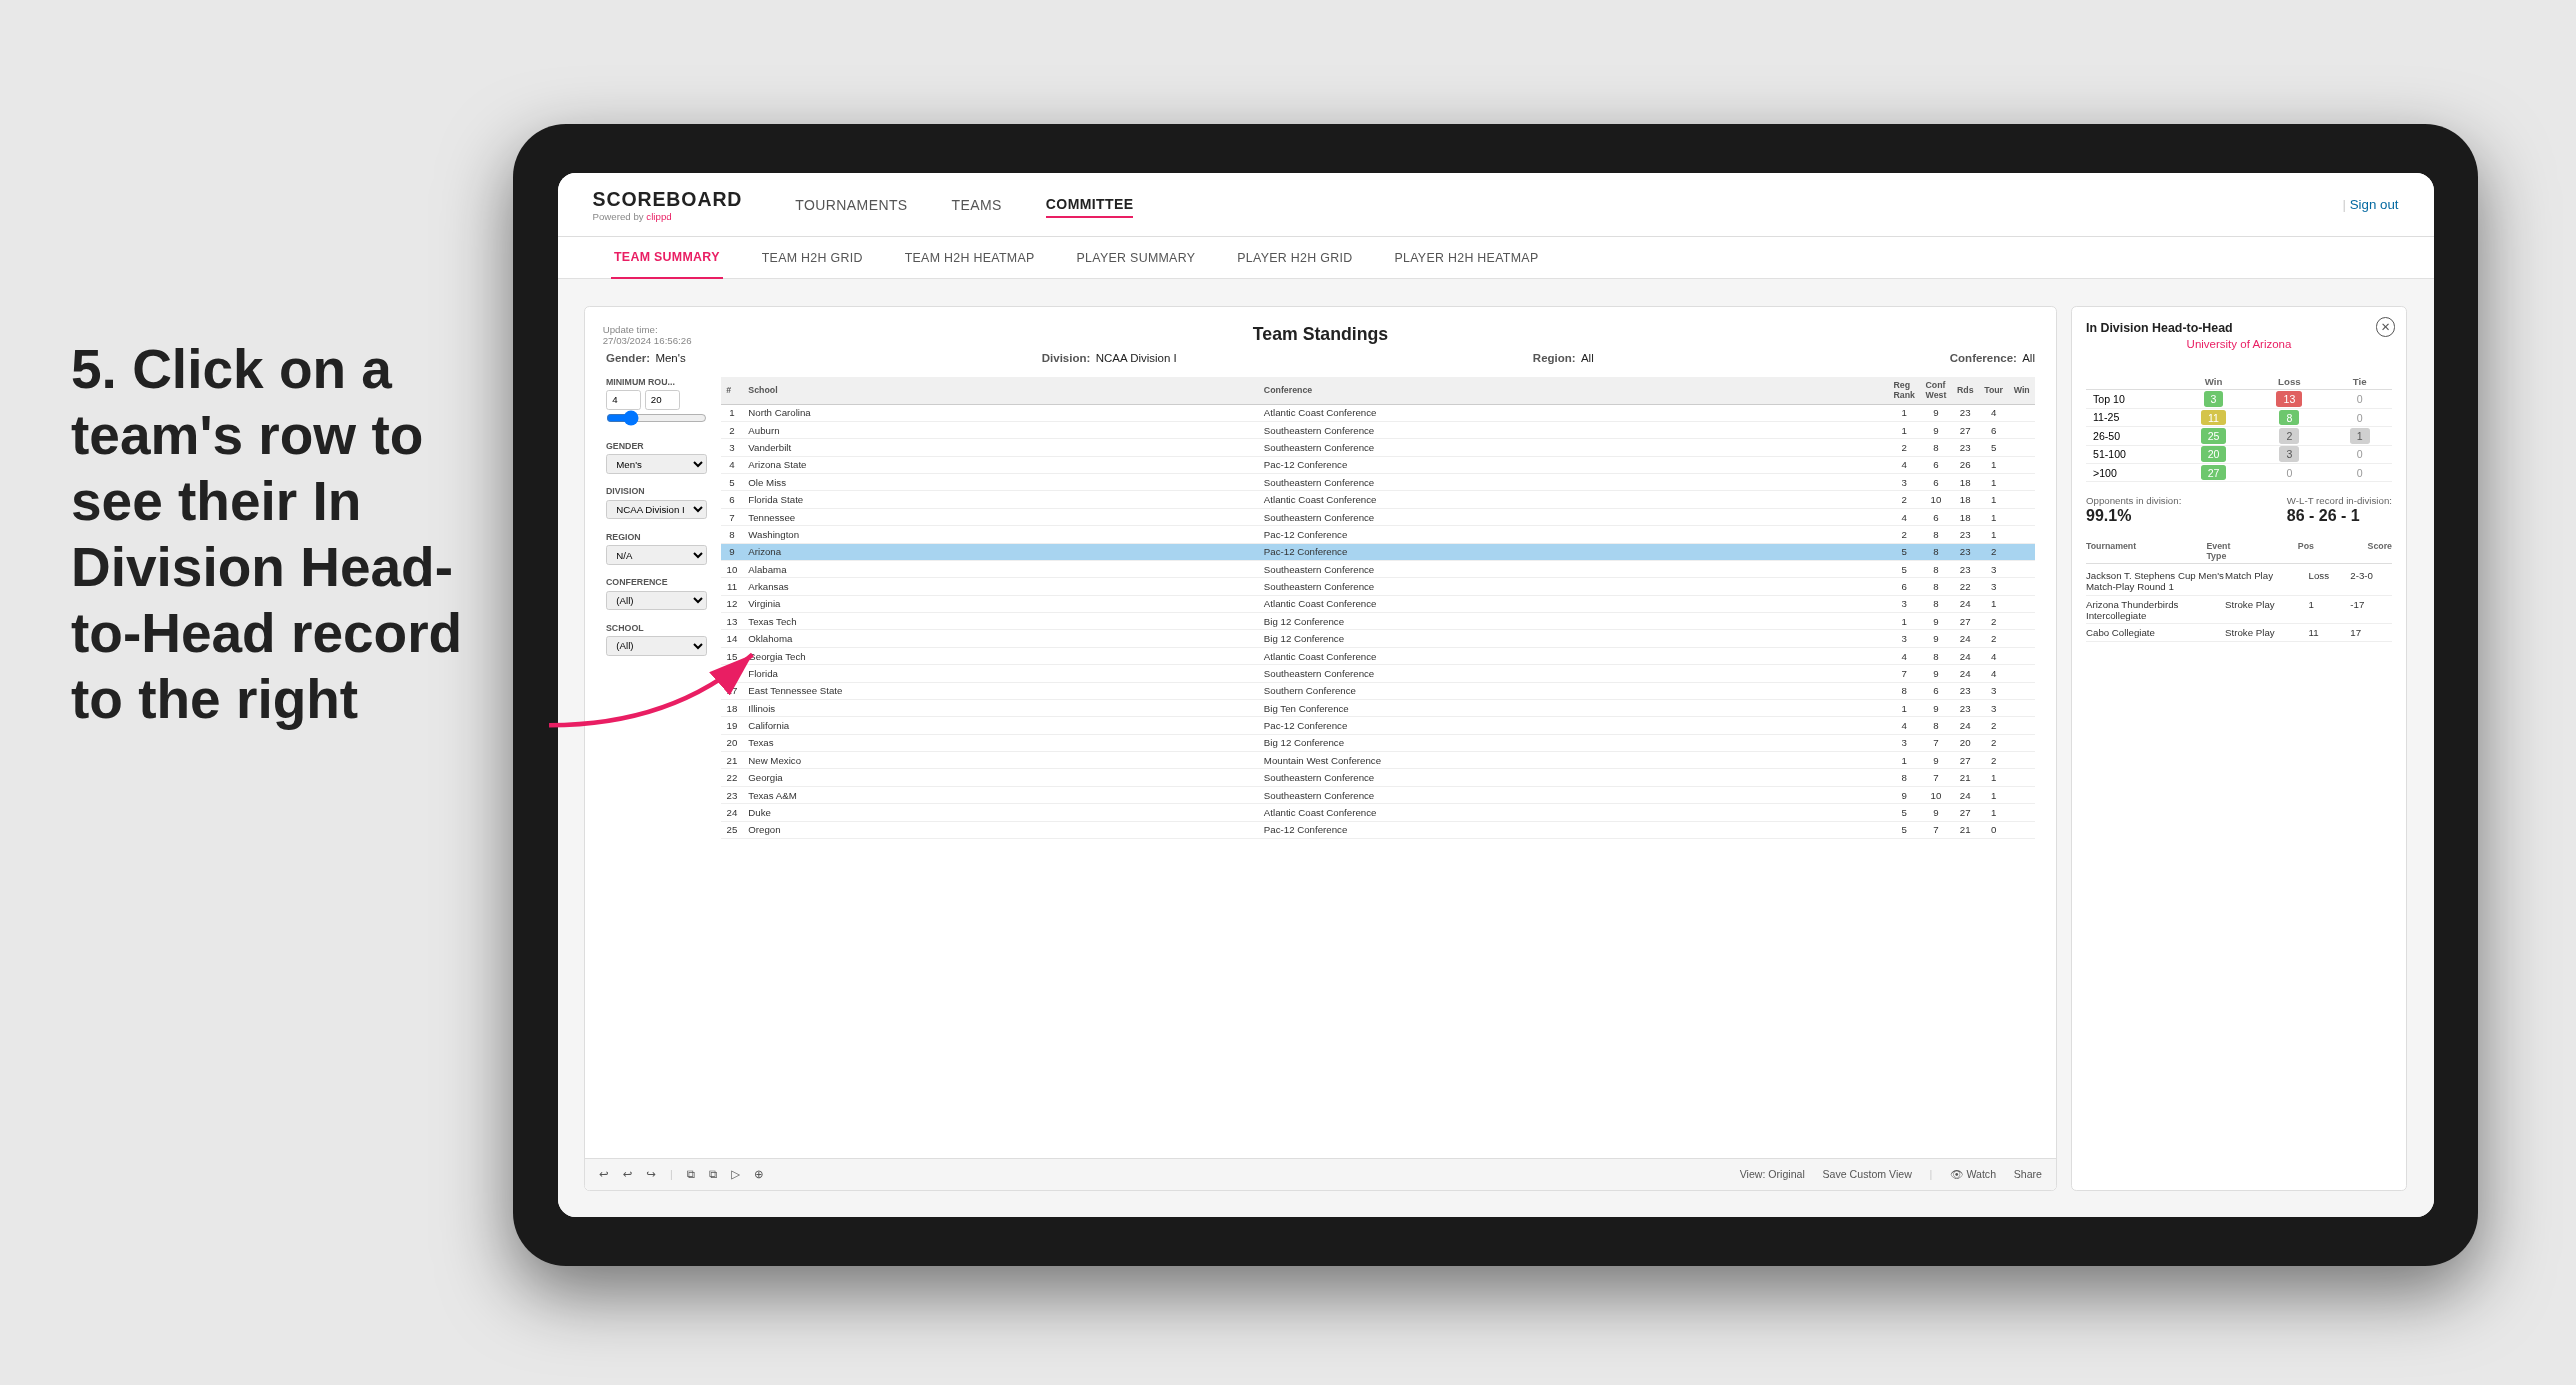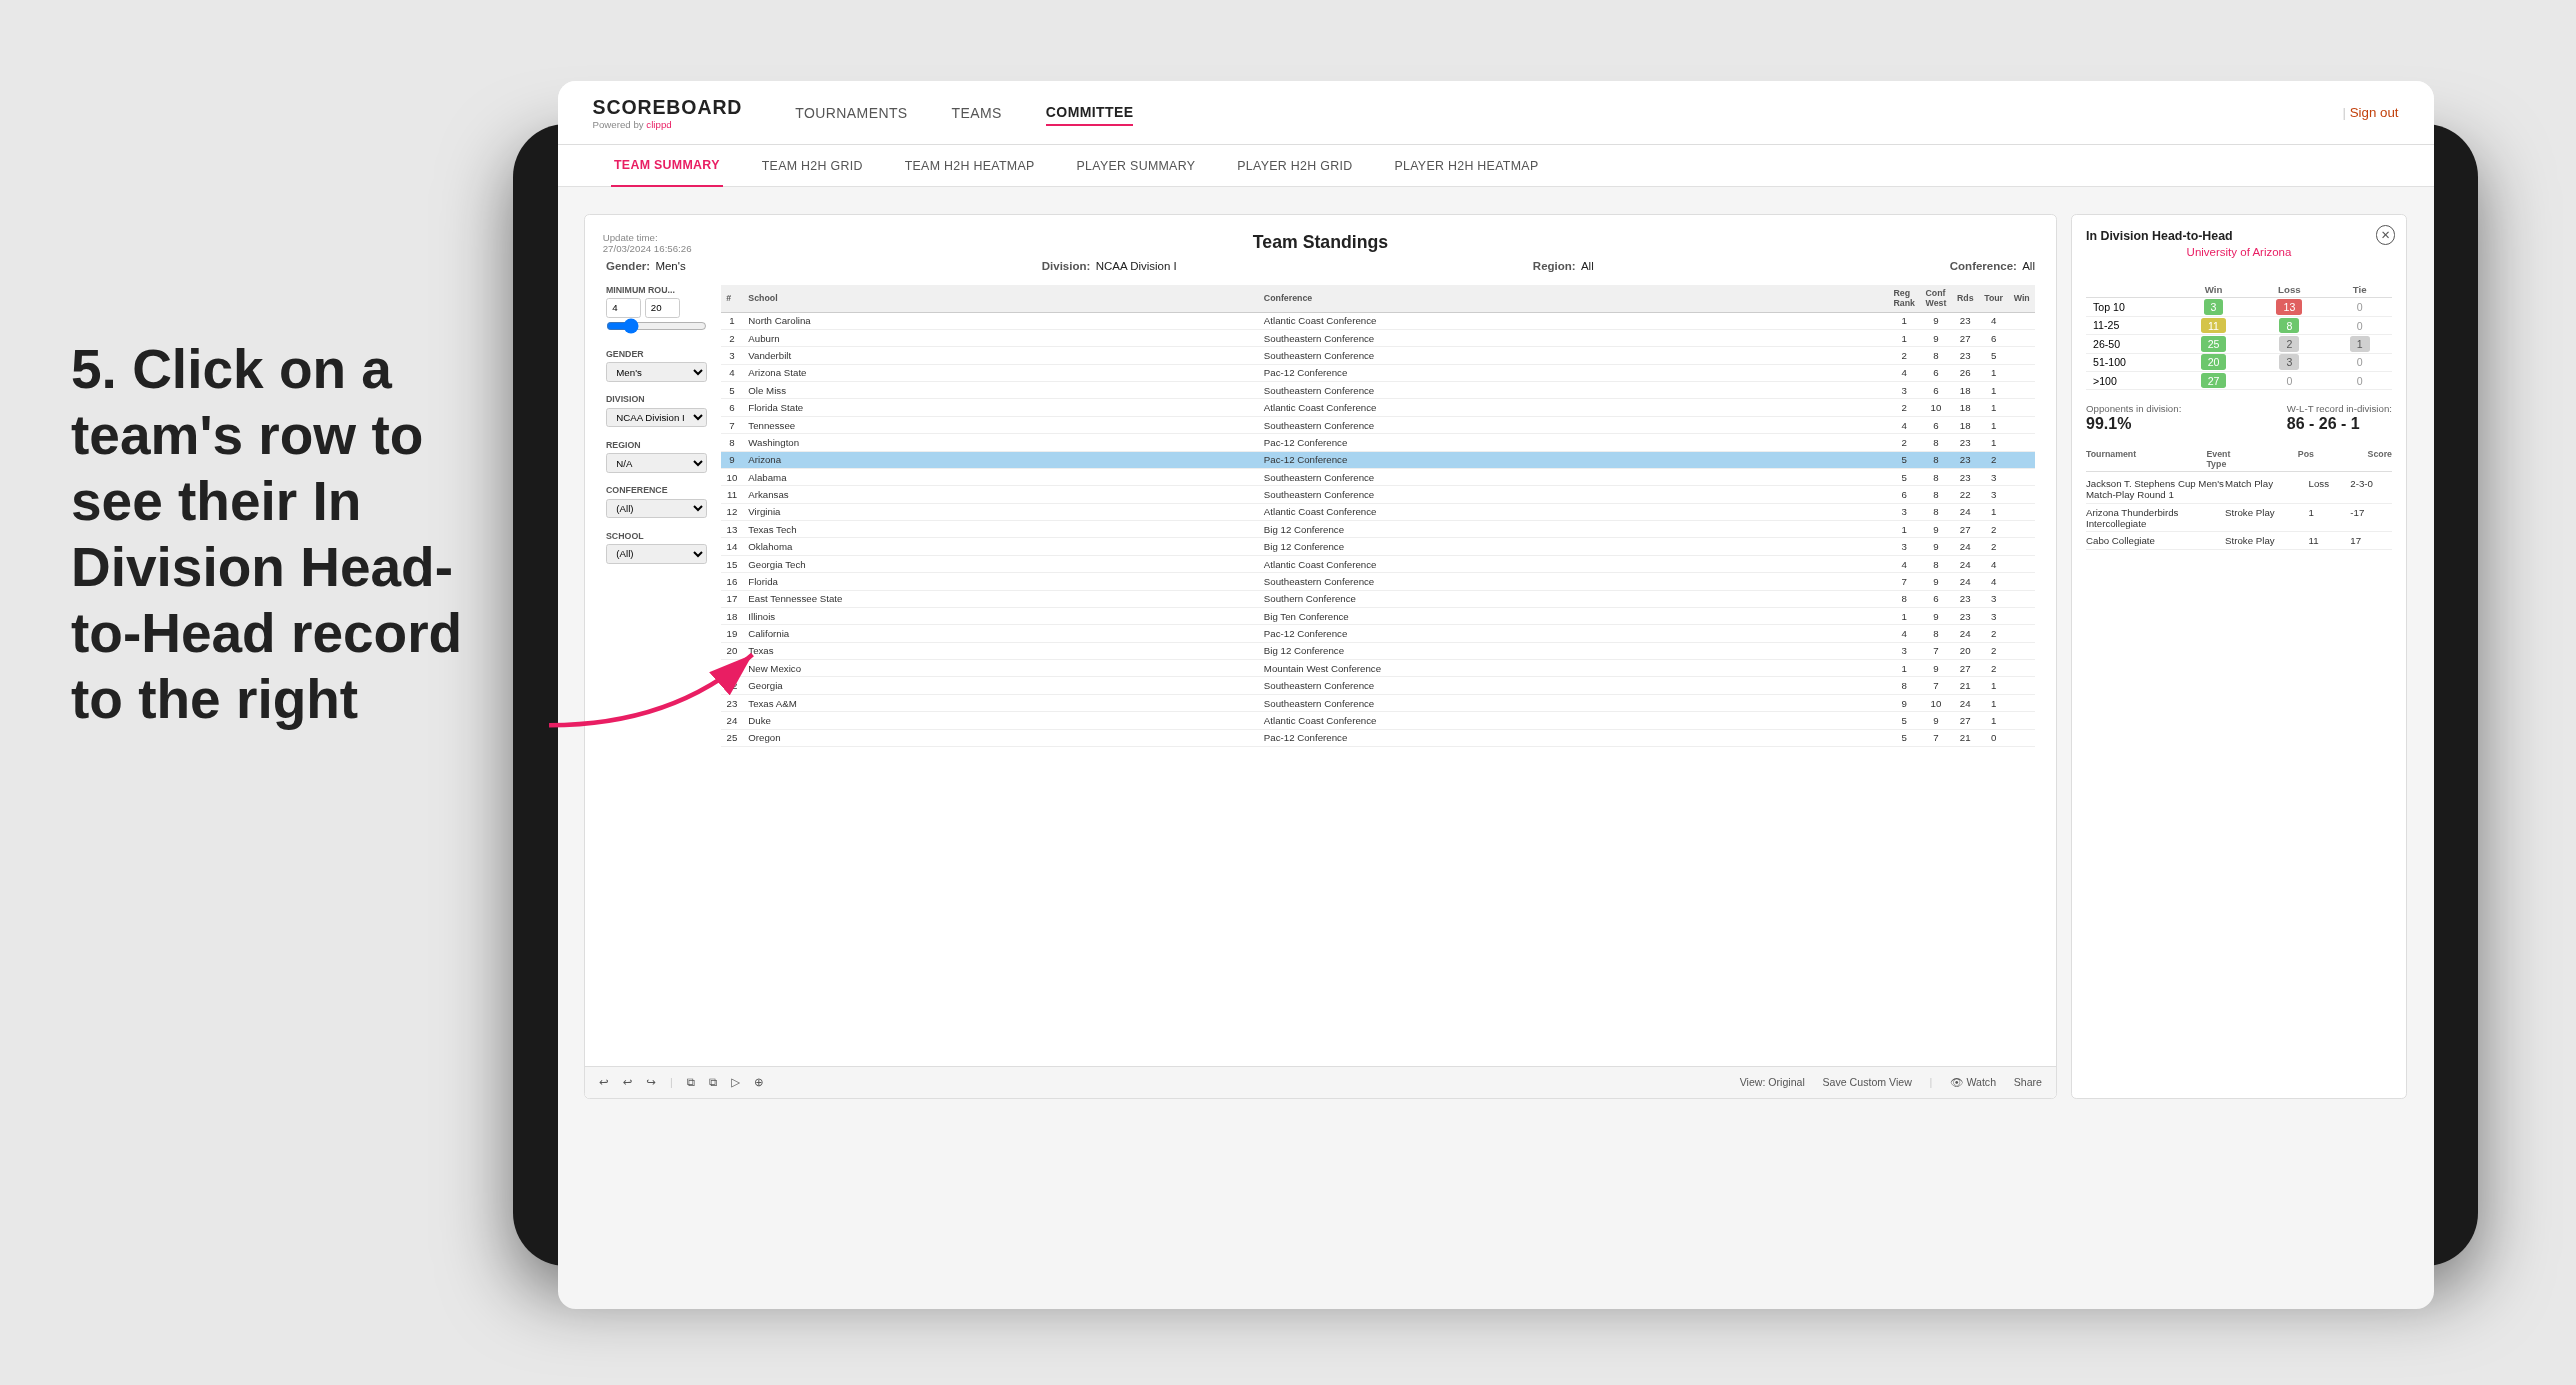--- a/index.html
+++ b/index.html
@@ -39,21 +39,21 @@
       height: 1142px;
       background: #1a1a1a;
       border-radius: 53px;
       box-shadow: 0 26.5px 71px rgba(0,0,0,0.5);
       display: flex;
       align-items: center;
       justify-content: center;
     }
     .tablet-screen {
       width: 1876px;
-      height: 1228px;
+      height: 1044px;
       background: #f5f5f5;
       border-radius: 17.7px;
       overflow: hidden;
       position: relative;
     }
     
     .app-header {
       background: #fff;
       border-bottom: 0.9px solid #ddd;
       height: 64px;
@@ -93,21 +93,21 @@
     }
     .nav-item.active {
       color: #222;
       border-bottom: 2.7px solid #e91e63;
       font-weight: 600;
     }
     .sign-out {
       position: absolute;
       right: 35px;
       font-size: 13.3px;
-      color: #c2410c;
+      color: #0369a1;
       cursor: pointer;
     }
     .sign-out::before {
       content: '| ';
       color: #ccc;
     }
     
     .sub-nav {
       background: #fff;
       border-bottom: 1.8px solid #e0e0e0;

